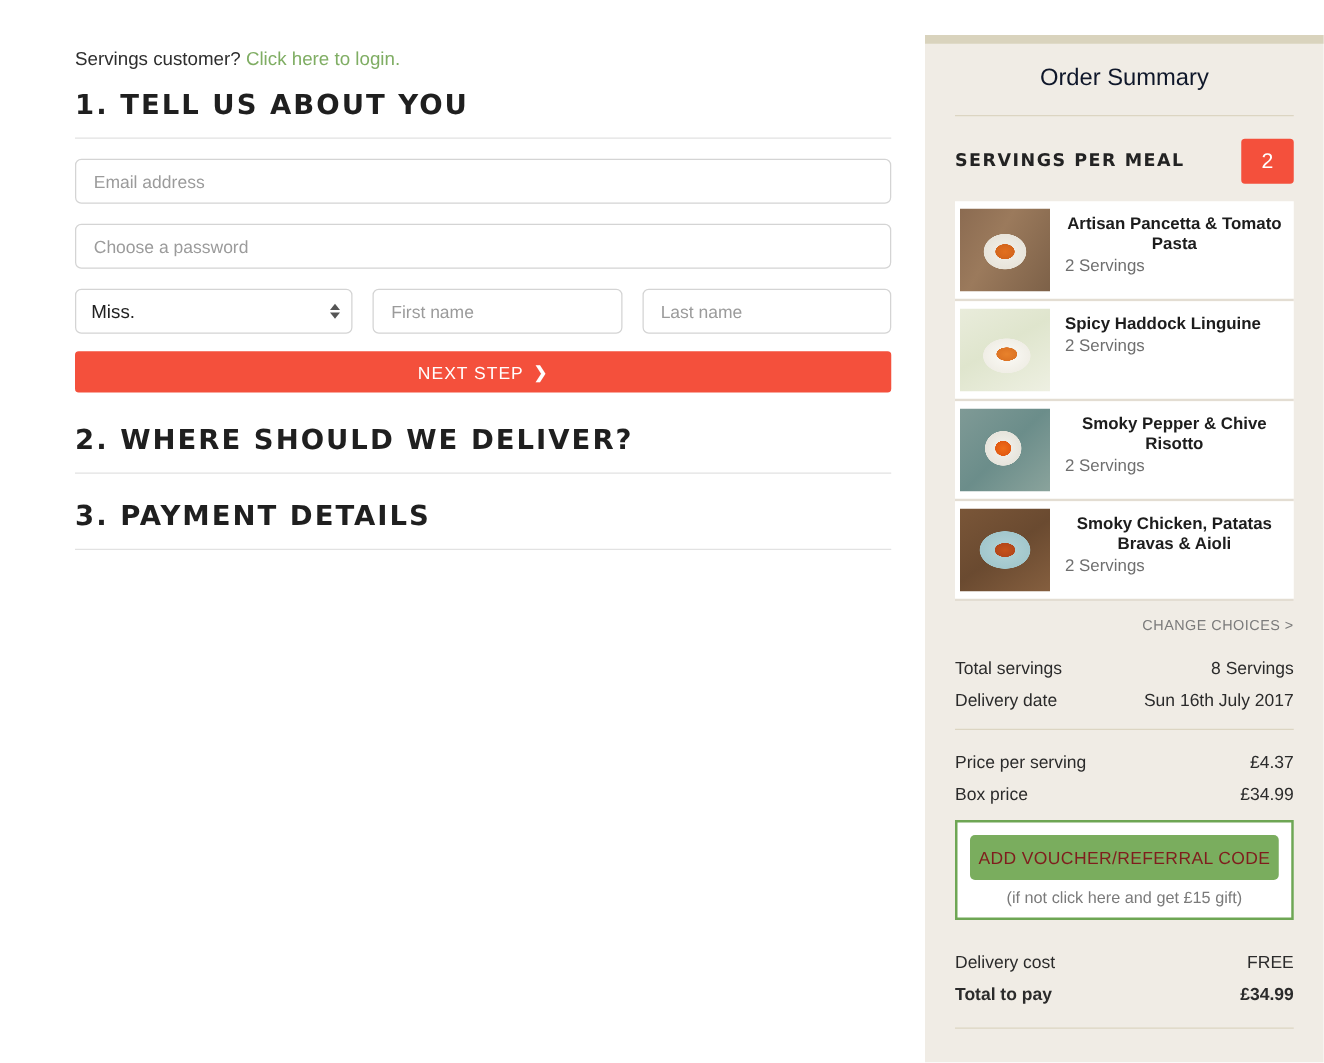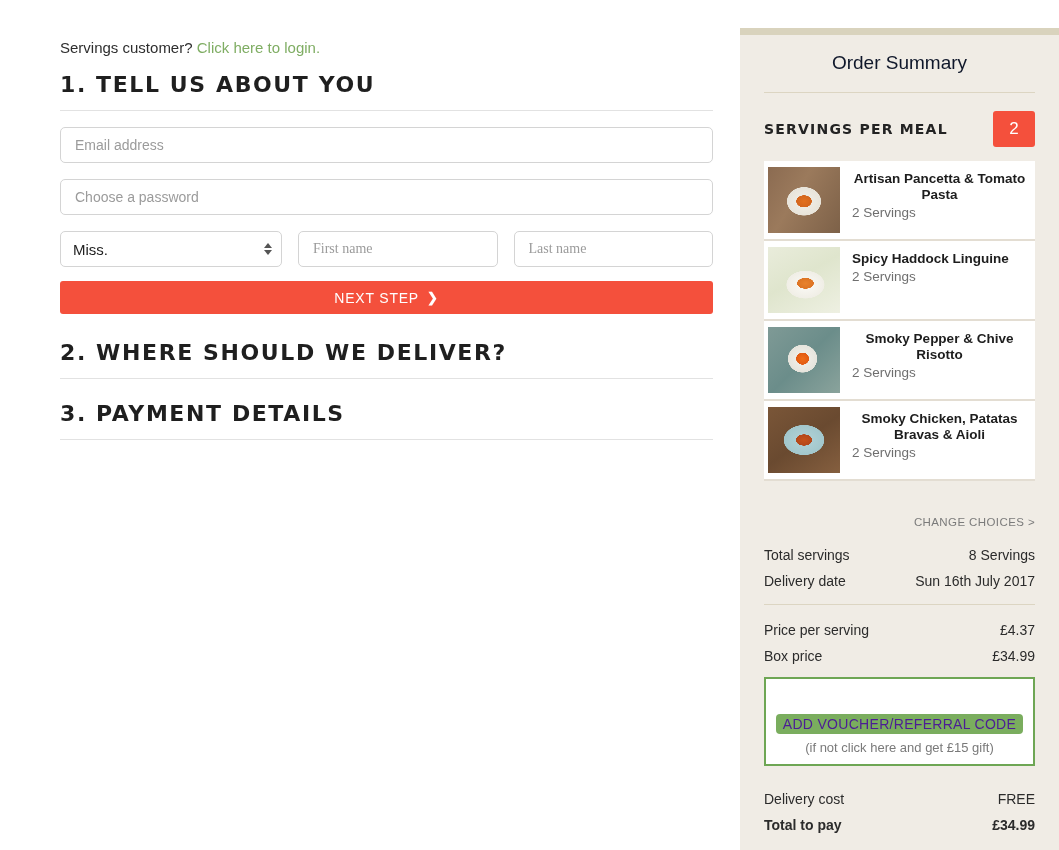--- a/index.html
+++ b/index.html
@@ -66,21 +66,21 @@
   .stepper-icon {
     position: absolute; right: 10px; top: 50%;
     transform: translateY(-50%);
     display: flex; flex-direction: column;
     gap: 2px; pointer-events: none;
   }
   .stepper-icon i { display: block; width: 0; height: 0; border-left: 4px solid transparent; border-right: 4px solid transparent; }
   .stepper-icon i.up { border-bottom: 5px solid #555; }
   .stepper-icon i.down { border-top: 5px solid #555; }
 
-  .name-input { flex: 1 1 0; font-family: Liberation Serif, serif; }
+  .name-input { flex: 1 1 0; }
 
   .next-step-btn {
     margin-top: 14px;
     width: 100%; height: 33px;
     background: #f4503c; border: none; border-radius: 3px;
     color: #fff; font-family: "Liberation Sans", sans-serif;
     font-size: 14px; font-weight: normal;
     letter-spacing: 0.8px; text-transform: uppercase;
     cursor: pointer;
     display: flex; align-items: center; justify-content: center; gap: 8px;
@@ -163,41 +163,41 @@
     font-size: 13.5px; font-weight: bold; color: #1d1d1d;
     line-height: 16px; max-width: 175px; text-align: center;
   }
   .meal-servings {
     font-size: 13.5px; color: #6f6f6f; margin-top: 2px; line-height: 16px;
   }
 
   .change-choices {
     text-align: right; padding: 14px 0 10px 0;
     font-size: 11.5px; letter-spacing: 0.4px;
-    color: #7b7b7b; text-transform: uppercase; cursor: pointer; margin-top: 21px;
+    color: #7b7b7b; text-transform: uppercase; cursor: pointer;
   }
 
   .kv-row {
     display: flex; justify-content: space-between;
     font-size: 14px; color: #2b2b2b; padding: 5px 0;
   }
   .kv-group { padding: 4px 0 10px 0; }
   .kv-group.prices { padding-top: 12px; padding-bottom: 4px; }
   .kv-row.bold .kv-key, .kv-row.bold .kv-val { font-weight: bold; }
 
   .voucher-box {
     border: 2px solid #6ea654; background: #fff;
     padding: 10px 10px 9px 10px; margin-top: 4px;
   }
   .voucher-btn {
-    display: block; width: 100%; height: 20px;
+    display: block; width: 100%; height: 36px;
     background: #7aad5e; border: none; border-radius: 4px;
-    color: #4c1d95; font-family: "Liberation Sans", sans-serif;
+    color: #7f1d1d; font-family: "Liberation Sans", sans-serif;
     font-size: 14px; letter-spacing: 0.3px;
-    text-transform: uppercase; cursor: pointer; margin-top: 25px;
+    text-transform: uppercase; cursor: pointer;
   }
   .voucher-note {
     text-align: center; font-size: 13px; color: #7a7a7a;
     padding-top: 6px;
   }
 
   .totals-group { padding-top: 20px; }
   .bottom-rule { height: 1px; background: #dcd5c2; margin-top: 14px; }
 </style>
 </head>

